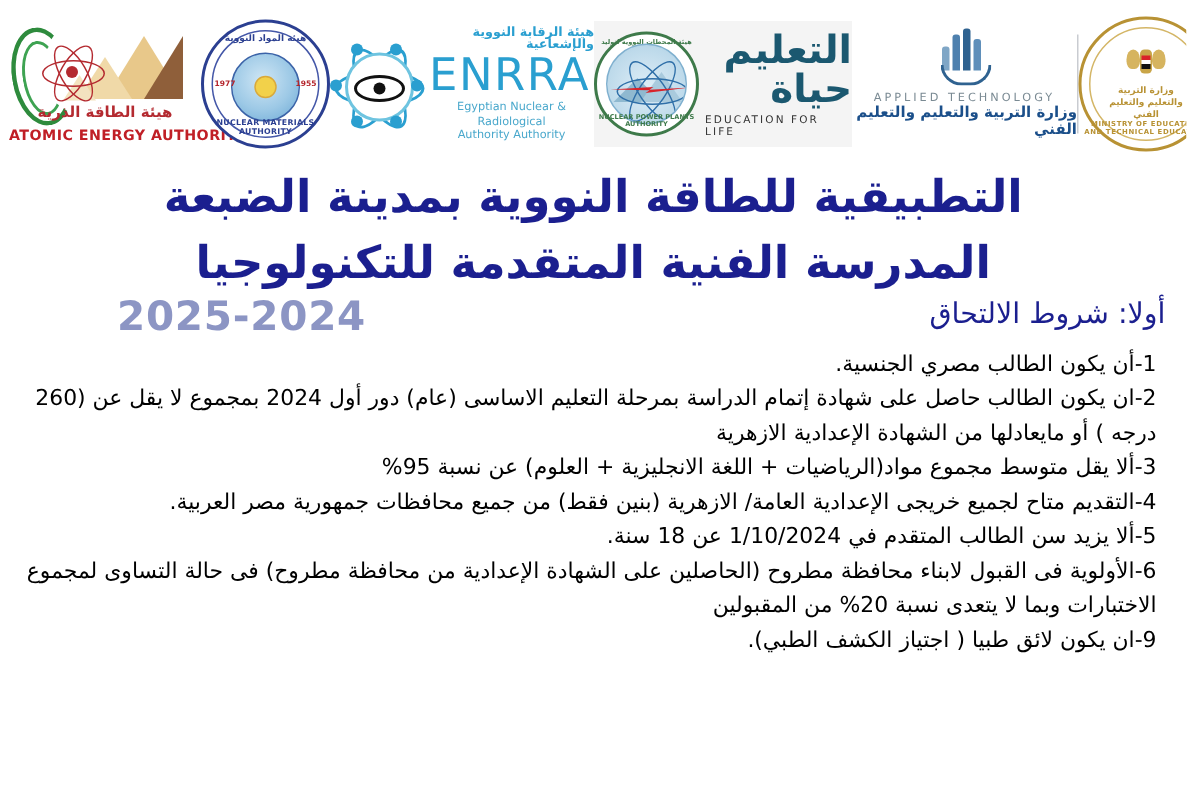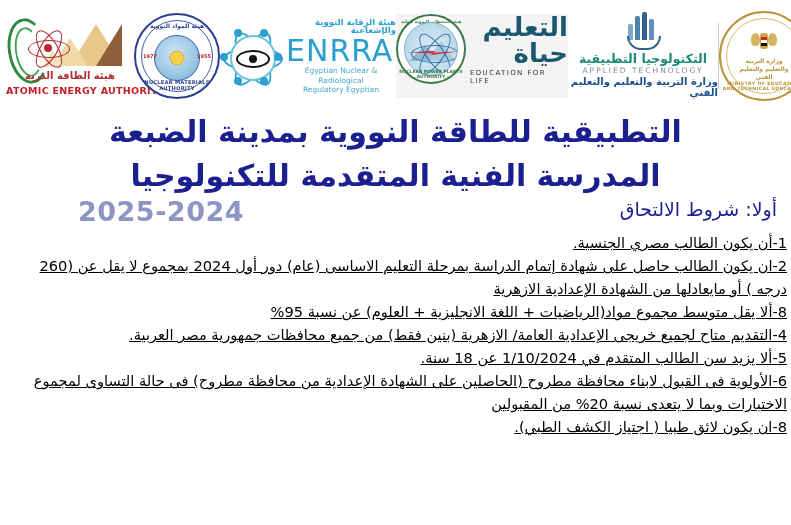--- a/index.html
+++ b/index.html
@@ -284,21 +284,21 @@
   .enrra .sub {
     font-size: 7.5px; color: #4aa8cc; text-align: center;
     line-height: 1.25;
   }
 
   
   .edu {
     width: 172px; height: 84px;
     background: #f4f4f4;
     display: flex; flex-direction: row;
-    justify-content: center;
+    align-items: center; justify-content: center;
     gap: 4px;
   }
   .nppa {
     position: relative;
     width: 66px; height: 66px;
     border-radius: 50%;
     border: 2px solid #3e7a4a;
     background: #fff;
     flex: 0 0 auto;
   }
@@ -500,25 +500,24 @@
     font-weight: bold;
     color: #8c95c4;
     direction: ltr;
     letter-spacing: 0.5px;
   }
 
   
   .conditions {
     position: absolute;
     top: 231px;
-    right: 4px;
+    right: 20px;
     left: 8px;
     direction: rtl;
     text-align: right;
-    text-decoration: underline;
   }
   .cond-item {
     font-size: 14.6px;
     color: #000000;
     line-height: 1.58;
     direction: rtl;
     text-align: right;
     padding-left: 4px;
   }
 </style>
@@ -574,21 +573,21 @@
           <div class="dot d2"></div>
           <div class="dot d3"></div>
           <div class="dot d4"></div>
           <div class="dot d5"></div>
           <div class="dot d6"></div>
         </div>
         <div class="txt">
           <div class="ar">هيئة الرقابة النووية والإشعاعية</div>
           <div class="big">ENRRA</div>
           <div class="sub">Egyptian Nuclear &amp; Radiological</div>
-          <div class="sub">Regulatory Egyptian</div>
+          <div class="sub">Authority Authority</div>
         </div>
       </div>
     </div>
 
     <div class="logo-box">
       <div class="edu">
         <div class="nppa">
           <div class="ring-t">هيئة المحطات النووية لتوليد الكهرباء</div>
           <div class="inner">
             <div class="mtn"></div>
@@ -609,21 +608,20 @@
 
     <div class="logo-box">
       <div class="apptech">
         <div class="hand">
           <div class="f f1"></div>
           <div class="f f2"></div>
           <div class="f f3"></div>
           <div class="f f4"></div>
           <div class="palm"></div>
         </div>
-        <div class="t1">التكنولوجيا التطبيقية</div>
         <div class="t2">APPLIED TECHNOLOGY</div>
         <div class="t3">وزارة التربية والتعليم والتعليم الفني</div>
       </div>
     </div>
 
     <div class="vdivider"></div>
 
     <div class="logo-box">
       <div class="seal">
         <div class="eagle">
@@ -645,20 +643,20 @@
   </div>
 
   <div class="row-sub">
     <div class="year-badge">2025-2024</div>
     <div class="cond-heading">أولا: شروط الالتحاق</div>
   </div>
 
   <div class="conditions">
     <div class="cond-item">1-أن يكون الطالب مصري الجنسية.</div>
     <div class="cond-item">2-ان يكون الطالب حاصل على شهادة إتمام الدراسة بمرحلة التعليم الاساسى (عام) دور أول 2024 بمجموع لا يقل عن (260 درجه ) أو مايعادلها من الشهادة الإعدادية الازهرية</div>
-    <div class="cond-item">8-ألا يقل متوسط مجموع مواد(الرياضيات + اللغة الانجليزية + العلوم) عن نسبة 95%</div>
+    <div class="cond-item">3-ألا يقل متوسط مجموع مواد(الرياضيات + اللغة الانجليزية + العلوم) عن نسبة 95%</div>
     <div class="cond-item">4-التقديم متاح لجميع خريجى الإعدادية العامة/ الازهرية (بنين فقط) من جميع محافظات جمهورية مصر العربية.</div>
     <div class="cond-item">5-ألا يزيد سن الطالب المتقدم في 1/10/2024 عن 18 سنة.</div>
     <div class="cond-item">6-الأولوية فى القبول لابناء محافظة مطروح (الحاصلين على الشهادة الإعدادية من محافظة مطروح) فى حالة التساوى لمجموع الاختبارات وبما لا يتعدى نسبة 20% من المقبولين</div>
-    <div class="cond-item">8-ان يكون لائق طبيا ( اجتياز الكشف الطبي).</div>
+    <div class="cond-item">9-ان يكون لائق طبيا ( اجتياز الكشف الطبي).</div>
   </div>
 
 </div>
 
 </body></html>

